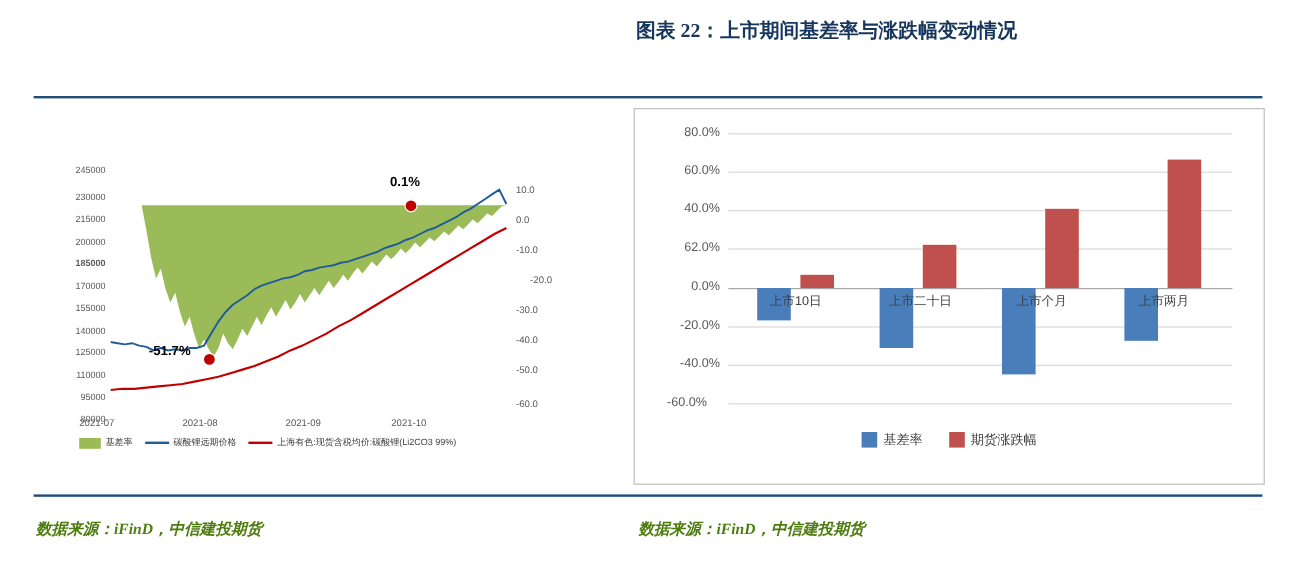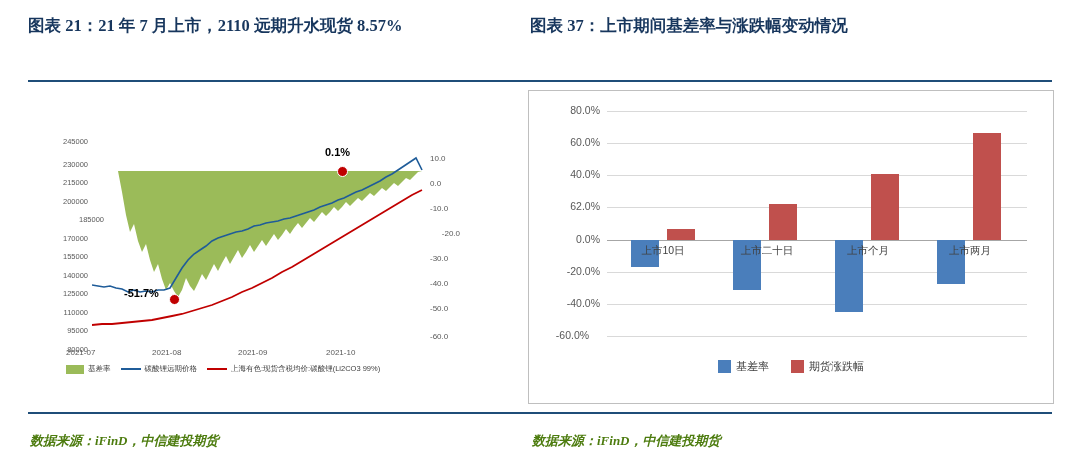--- a/index.html
+++ b/index.html
@@ -46,22 +46,21 @@
   .legendR{position:absolute;left:0;top:268px;width:524px;display:flex;justify-content:center;align-items:center;gap:22px;}
   .legR-item{display:flex;align-items:center;gap:5px;}
   .legR-swatch{width:13px;height:13px;}
   .legR-text{font-size:11px;color:#404040;font-family:"Liberation Sans",sans-serif;}
 </style>
 </head>
 <body>
 
 <div class="page">
 
-  <div class="title" id="title-left">图表 21：21 年 7 月上市，2110 远期升水现货 8.57%</div>
-  <div class="title" id="title-right">图表 37：上市期间基差率与涨跌幅变动情况</div>
+  <div class="title" id="title-right">图表 22：上市期间基差率与涨跌幅变动情况</div>
 
   <div class="hrule" id="rule-top"></div>
   <div class="hrule" id="rule-bottom"></div>
 
   <div class="src" id="src-left">数据来源：iFinD，中信建投期货</div>
   <div class="src" id="src-right">数据来源：iFinD，中信建投期货</div>
 
   <div id="chart-left">
 
     <div class="plotL" id="plotL">
@@ -81,21 +80,21 @@
       <div class="dlabel" style="left:32px;top:147px;">-51.7%</div>
     </div>
 
     <div class="axisY-l" style="left:0px;top:253px;">80000</div>
     <div class="axisY-l" style="left:0px;top:234px;">95000</div>
     <div class="axisY-l" style="left:0px;top:216px;">110000</div>
     <div class="axisY-l" style="left:0px;top:197px;">125000</div>
     <div class="axisY-l" style="left:0px;top:179px;">140000</div>
     <div class="axisY-l" style="left:0px;top:160px;">155000</div>
     <div class="axisY-l" style="left:0px;top:142px;">170000</div>
-    <div class="axisY-l" style="left:16px;top:123px;">185000</div>
+    <div class="axisY-l" style="left:0px;top:123px;font-weight:bold;">185000</div>
     <div class="axisY-l" style="left:0px;top:105px;">200000</div>
     <div class="axisY-l" style="left:0px;top:86px;">215000</div>
     <div class="axisY-l" style="left:0px;top:68px;">230000</div>
     <div class="axisY-l" style="left:0px;top:45px;">245000</div>
 
     <div class="axisY-r" style="left:400px;top:62px;">10.0</div>
     <div class="axisY-r" style="left:400px;top:87px;">0.0</div>
     <div class="axisY-r" style="left:400px;top:112px;">-10.0</div>
     <div class="axisY-r" style="left:400px;top:137px;text-align:right;">-20.0</div>
     <div class="axisY-r" style="left:400px;top:162px;">-30.0</div>

